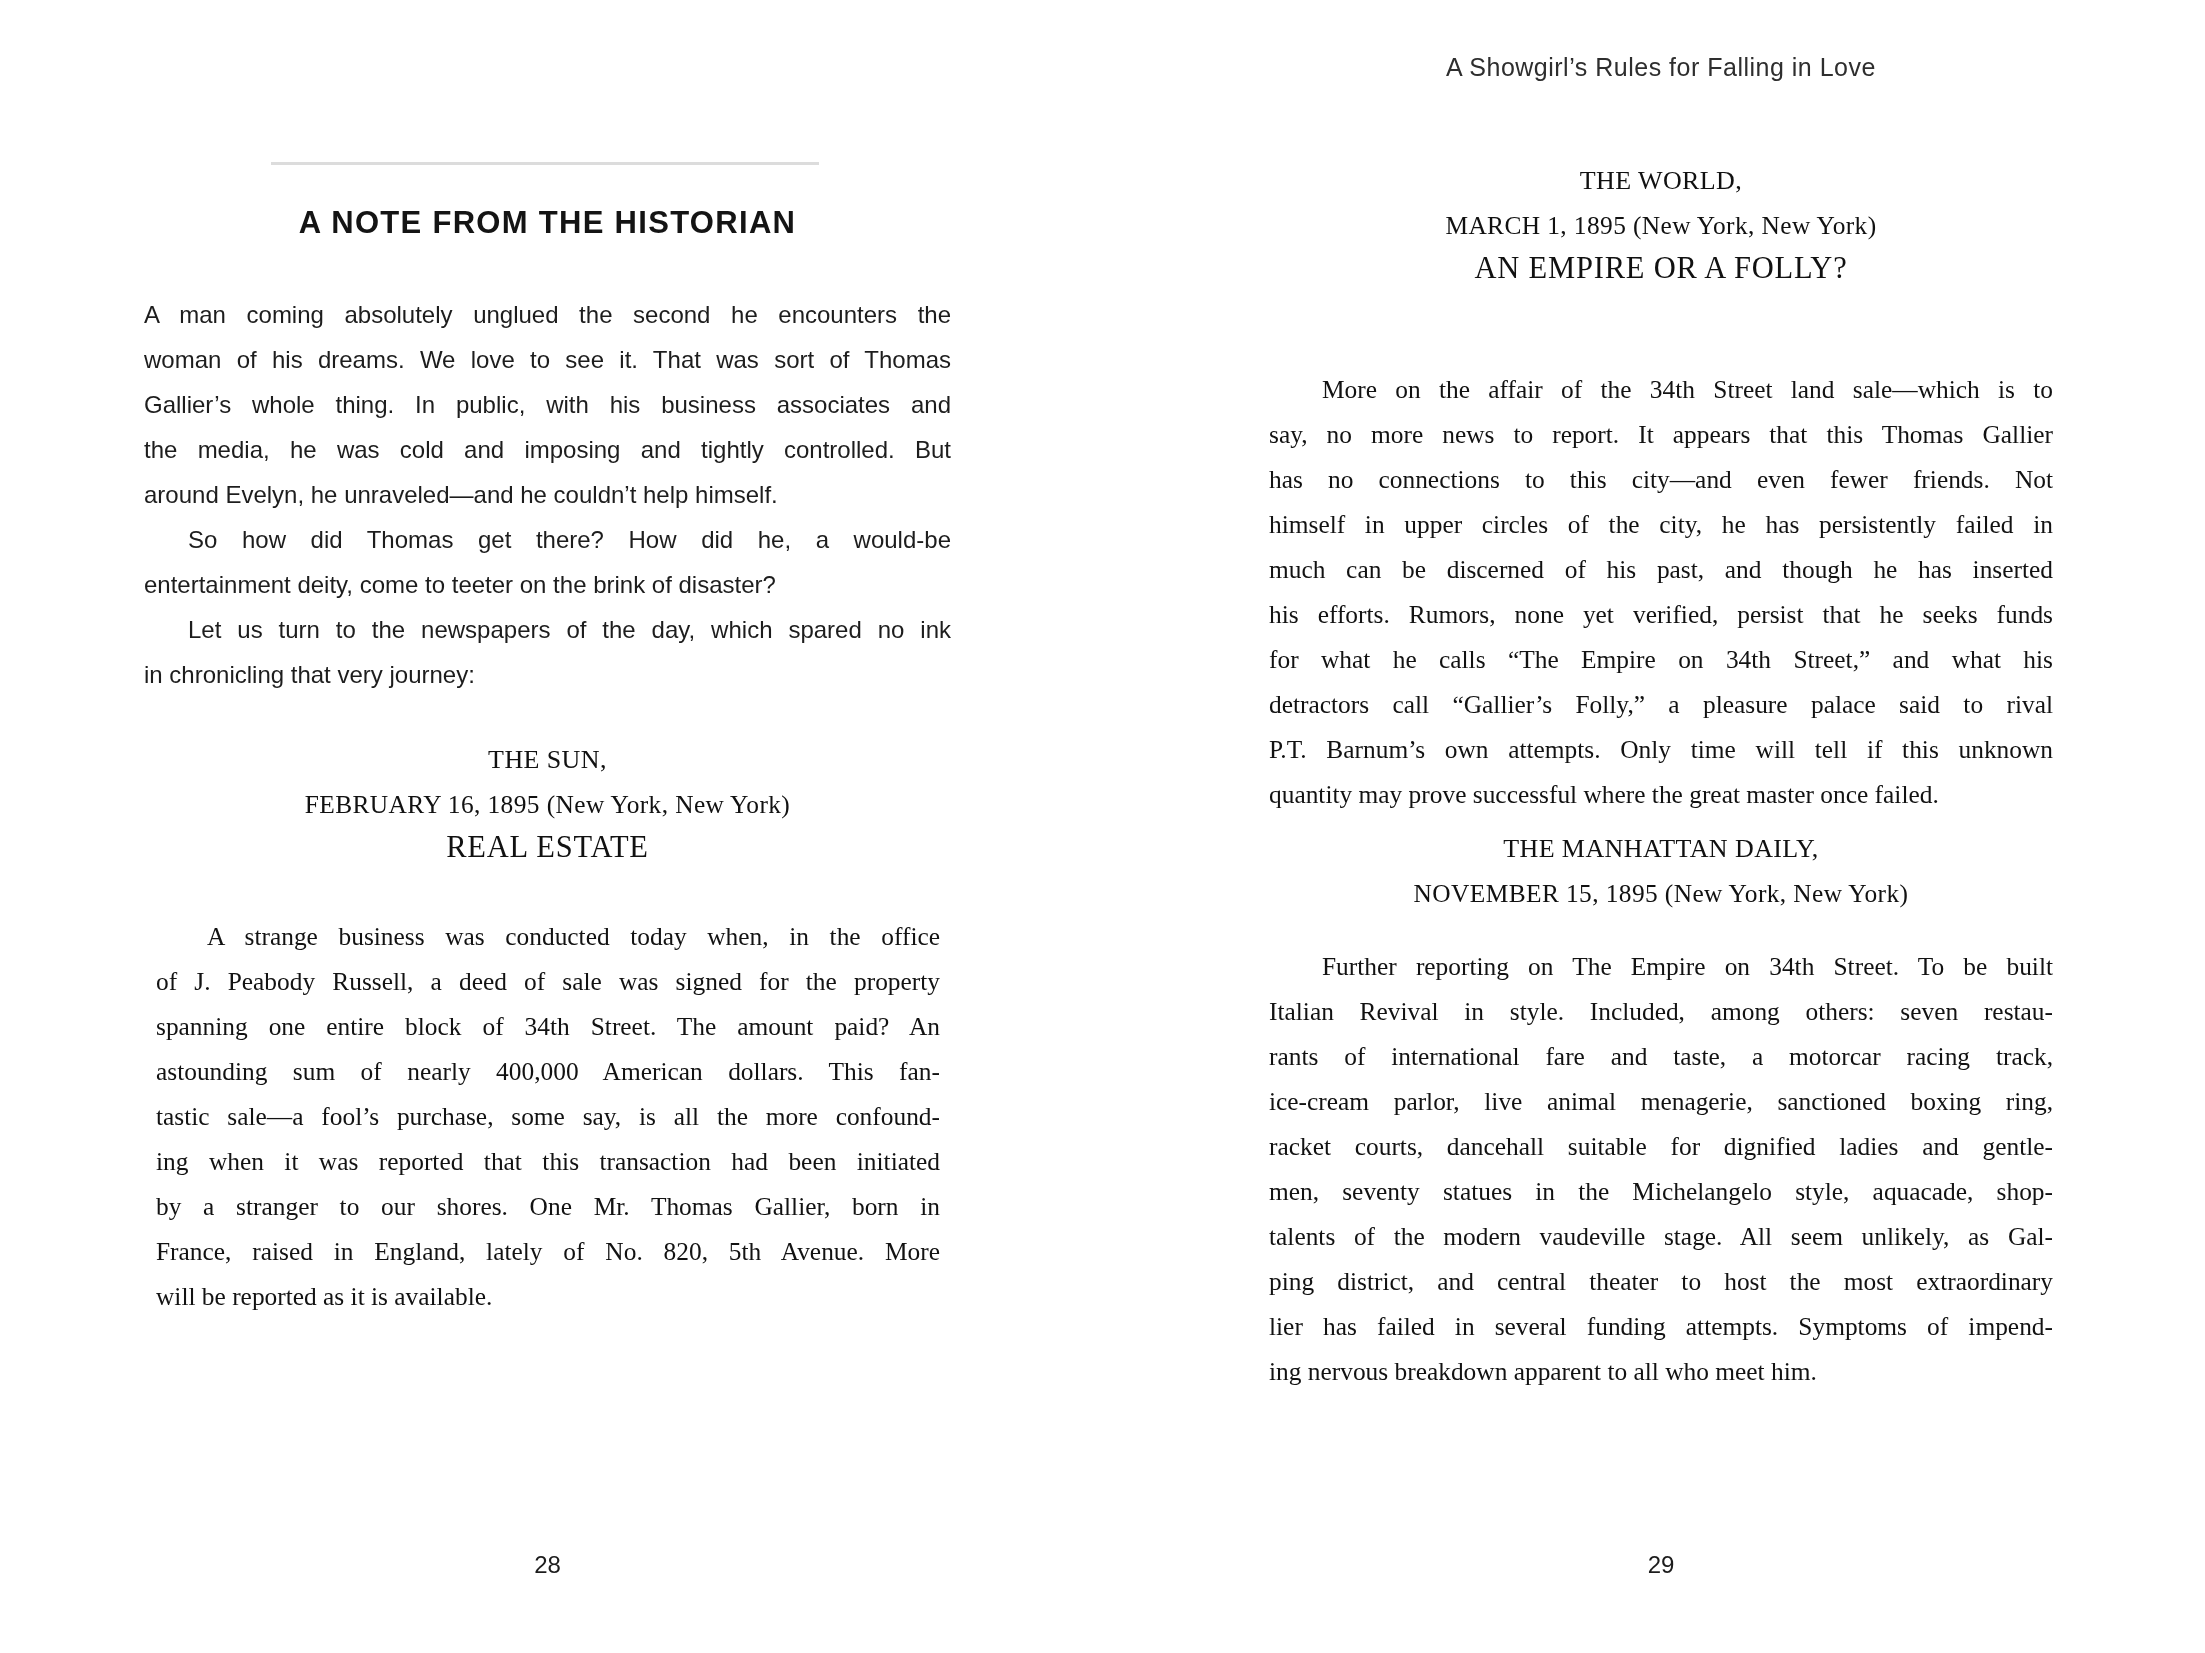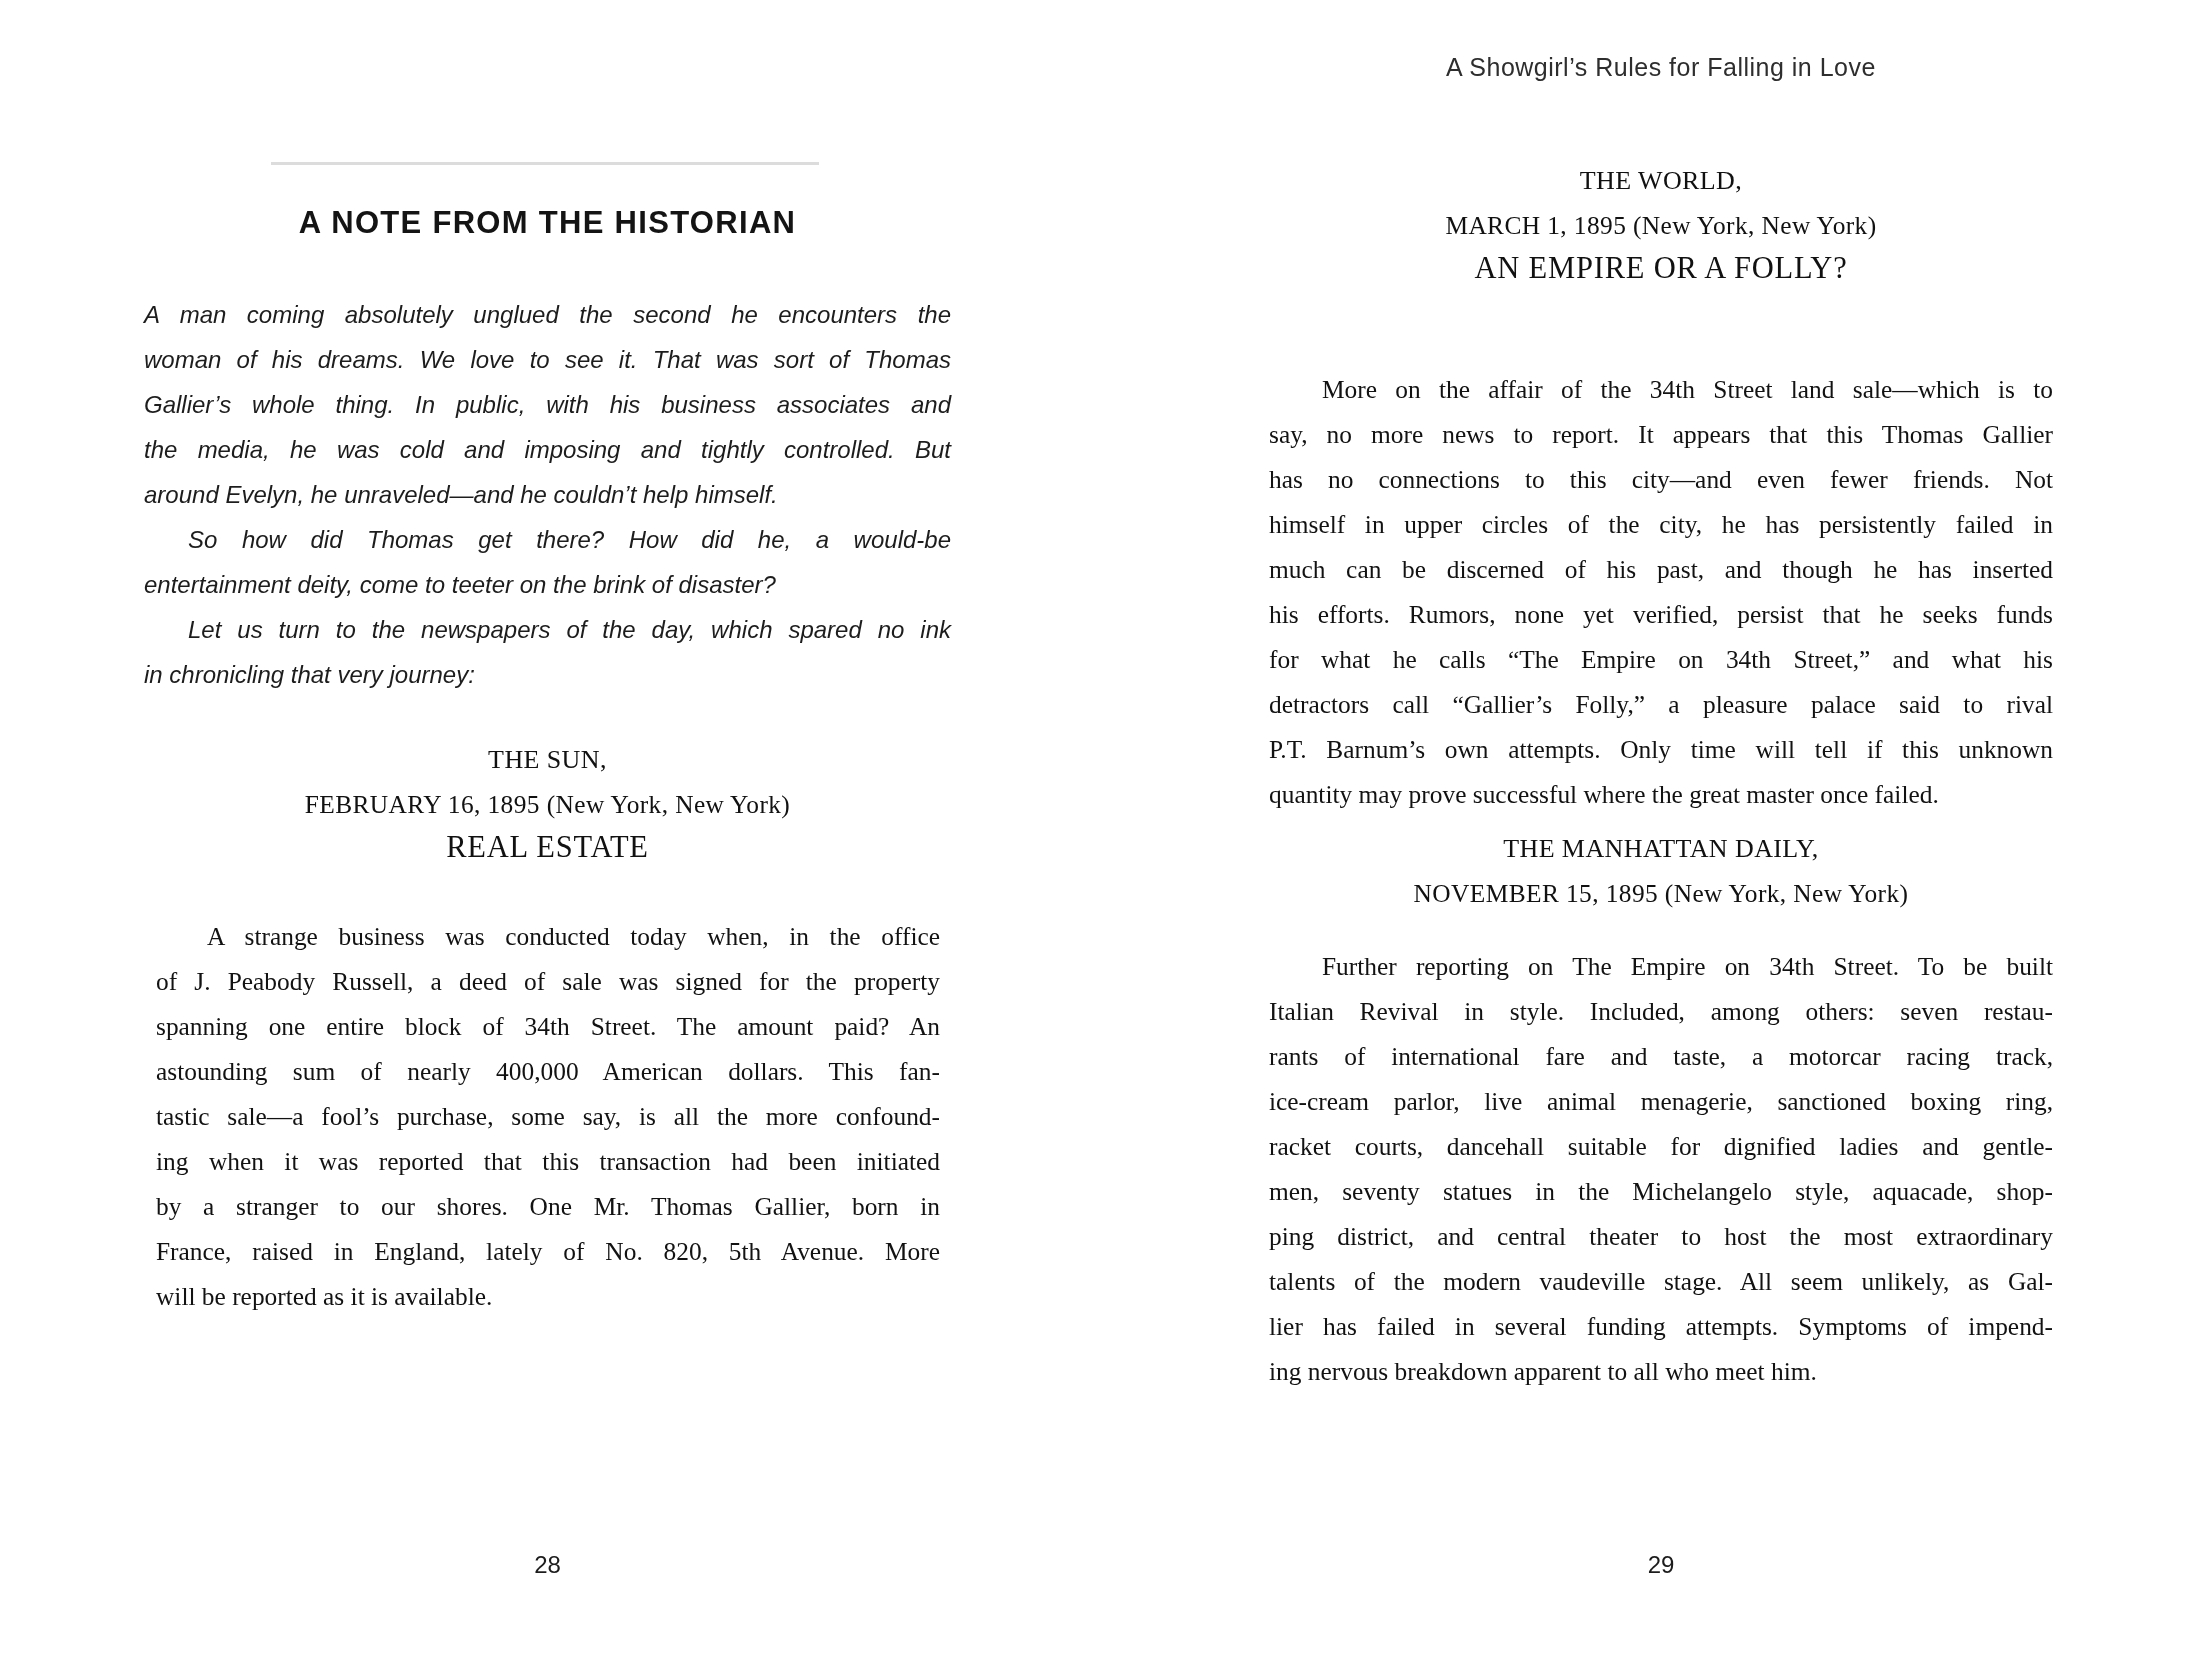--- a/index.html
+++ b/index.html
@@ -28,21 +28,21 @@
   .section-title{
     position:absolute;top:204px;left:0;width:100%;
     text-align:center;
     font-family:"Liberation Sans", sans-serif;
     font-weight:700;font-size:31px;line-height:37px;
     letter-spacing:1.3px;color:#141414;
   }
   .intro-block{
     position:absolute;top:292px;left:0;width:100%;
     font-family:"Liberation Sans", sans-serif;
-    font-size:24px;color:#1d1d1d;font-style:italic;
+    font-size:24px;color:#1d1d1d;
   }
   .serif-body{
     font-family:"Liberation Serif", serif;
     font-size:25.4px;color:#121212;
   }
   .jline{
     height:45px;line-height:45px;
     text-align:justify;text-align-last:justify;
     white-space:normal;overflow:visible;
   }
@@ -138,22 +138,22 @@
       <div class="dateline">NOVEMBER 15, 1895 (New York, New York)</div>
     </div>
 
     <div class="excerpt-body-right serif-body" style="top:914px;">
         <div class="jline" style="text-indent: 53px;">Further reporting on The Empire on 34th Street. To be built</div>
         <div class="jline">Italian Revival in style. Included, among others: seven restau-</div>
         <div class="jline">rants of international fare and taste, a motorcar racing track,</div>
         <div class="jline">ice-cream parlor, live animal menagerie, sanctioned boxing ring,</div>
         <div class="jline">racket courts, dancehall suitable for dignified ladies and gentle-</div>
         <div class="jline">men, seventy statues in the Michelangelo style, aquacade, shop-</div>
+        <div class="jline">talents of the modern vaudeville stage. All seem unlikely, as Gal-</div>
         <div class="jline">ping district, and central theater to host the most extraordinary</div>
-        <div class="jline">talents of the modern vaudeville stage. All seem unlikely, as Gal-</div>
         <div class="jline">lier has failed in several funding attempts. Symptoms of impend-</div>
         <div class="jline jline-last">ing nervous breakdown apparent to all who meet him.</div>
       </div>
 
     <div class="page-number">29</div>
   </div>
 
 </div>
 
 

